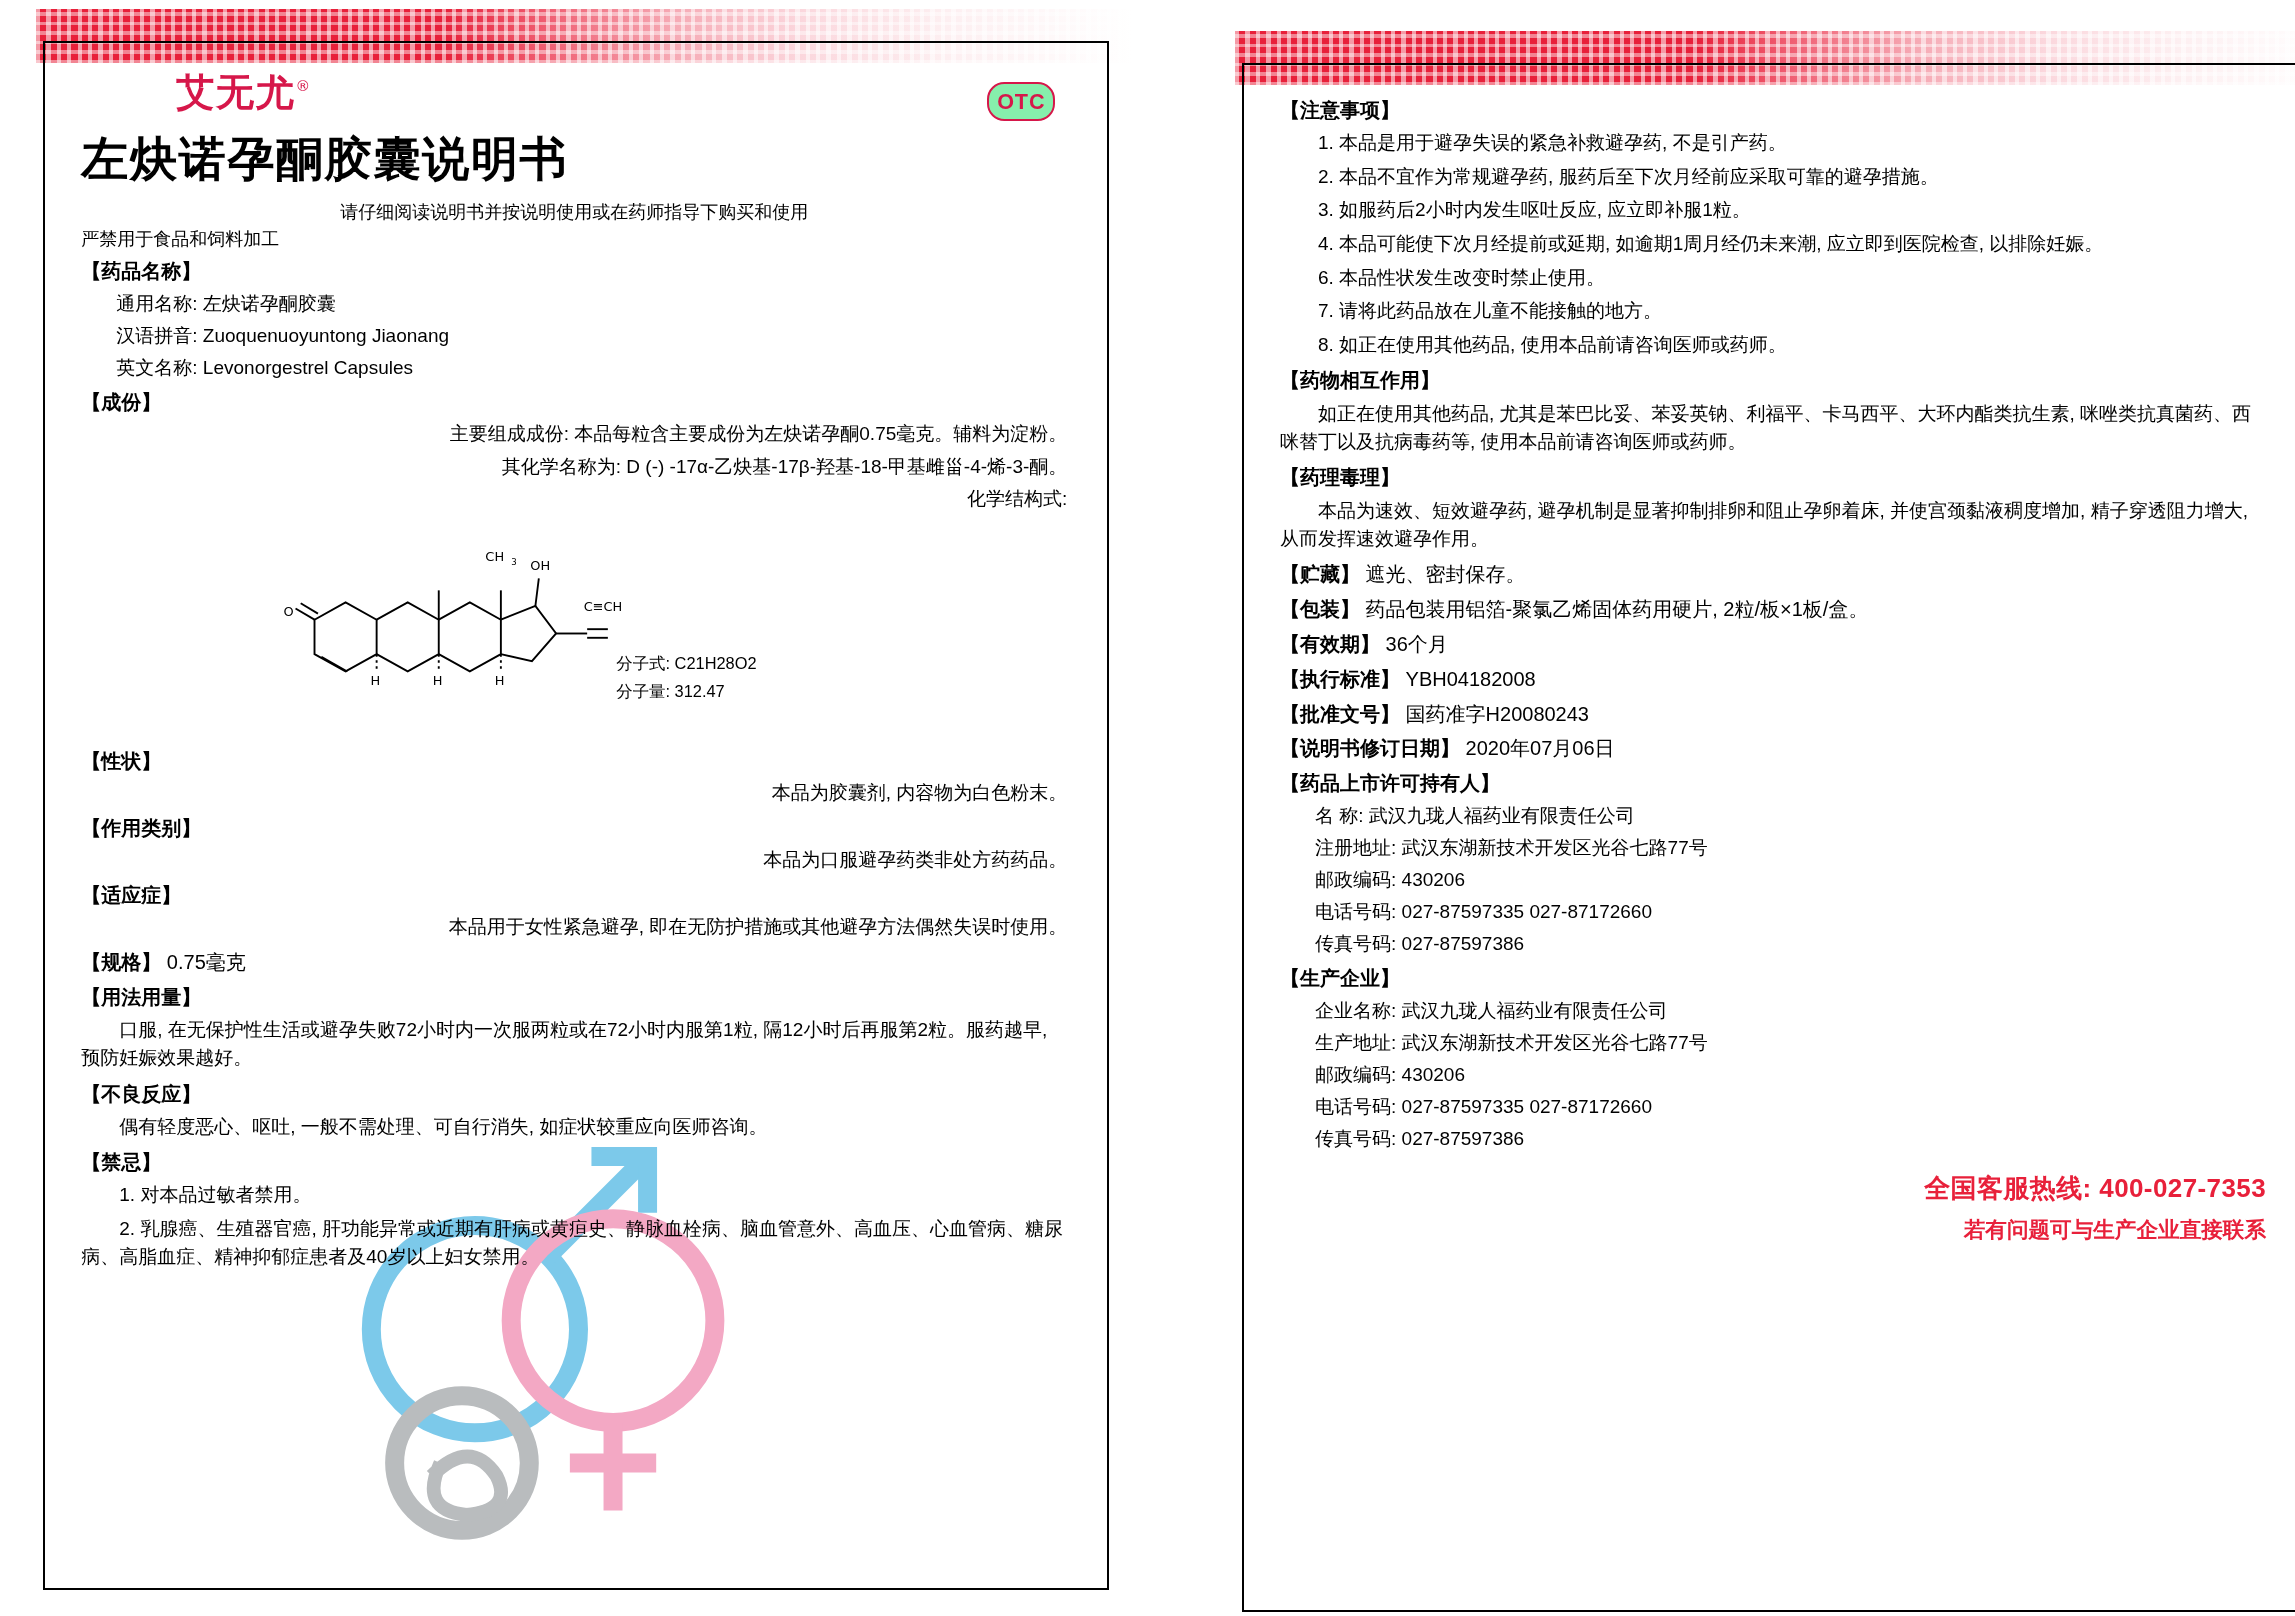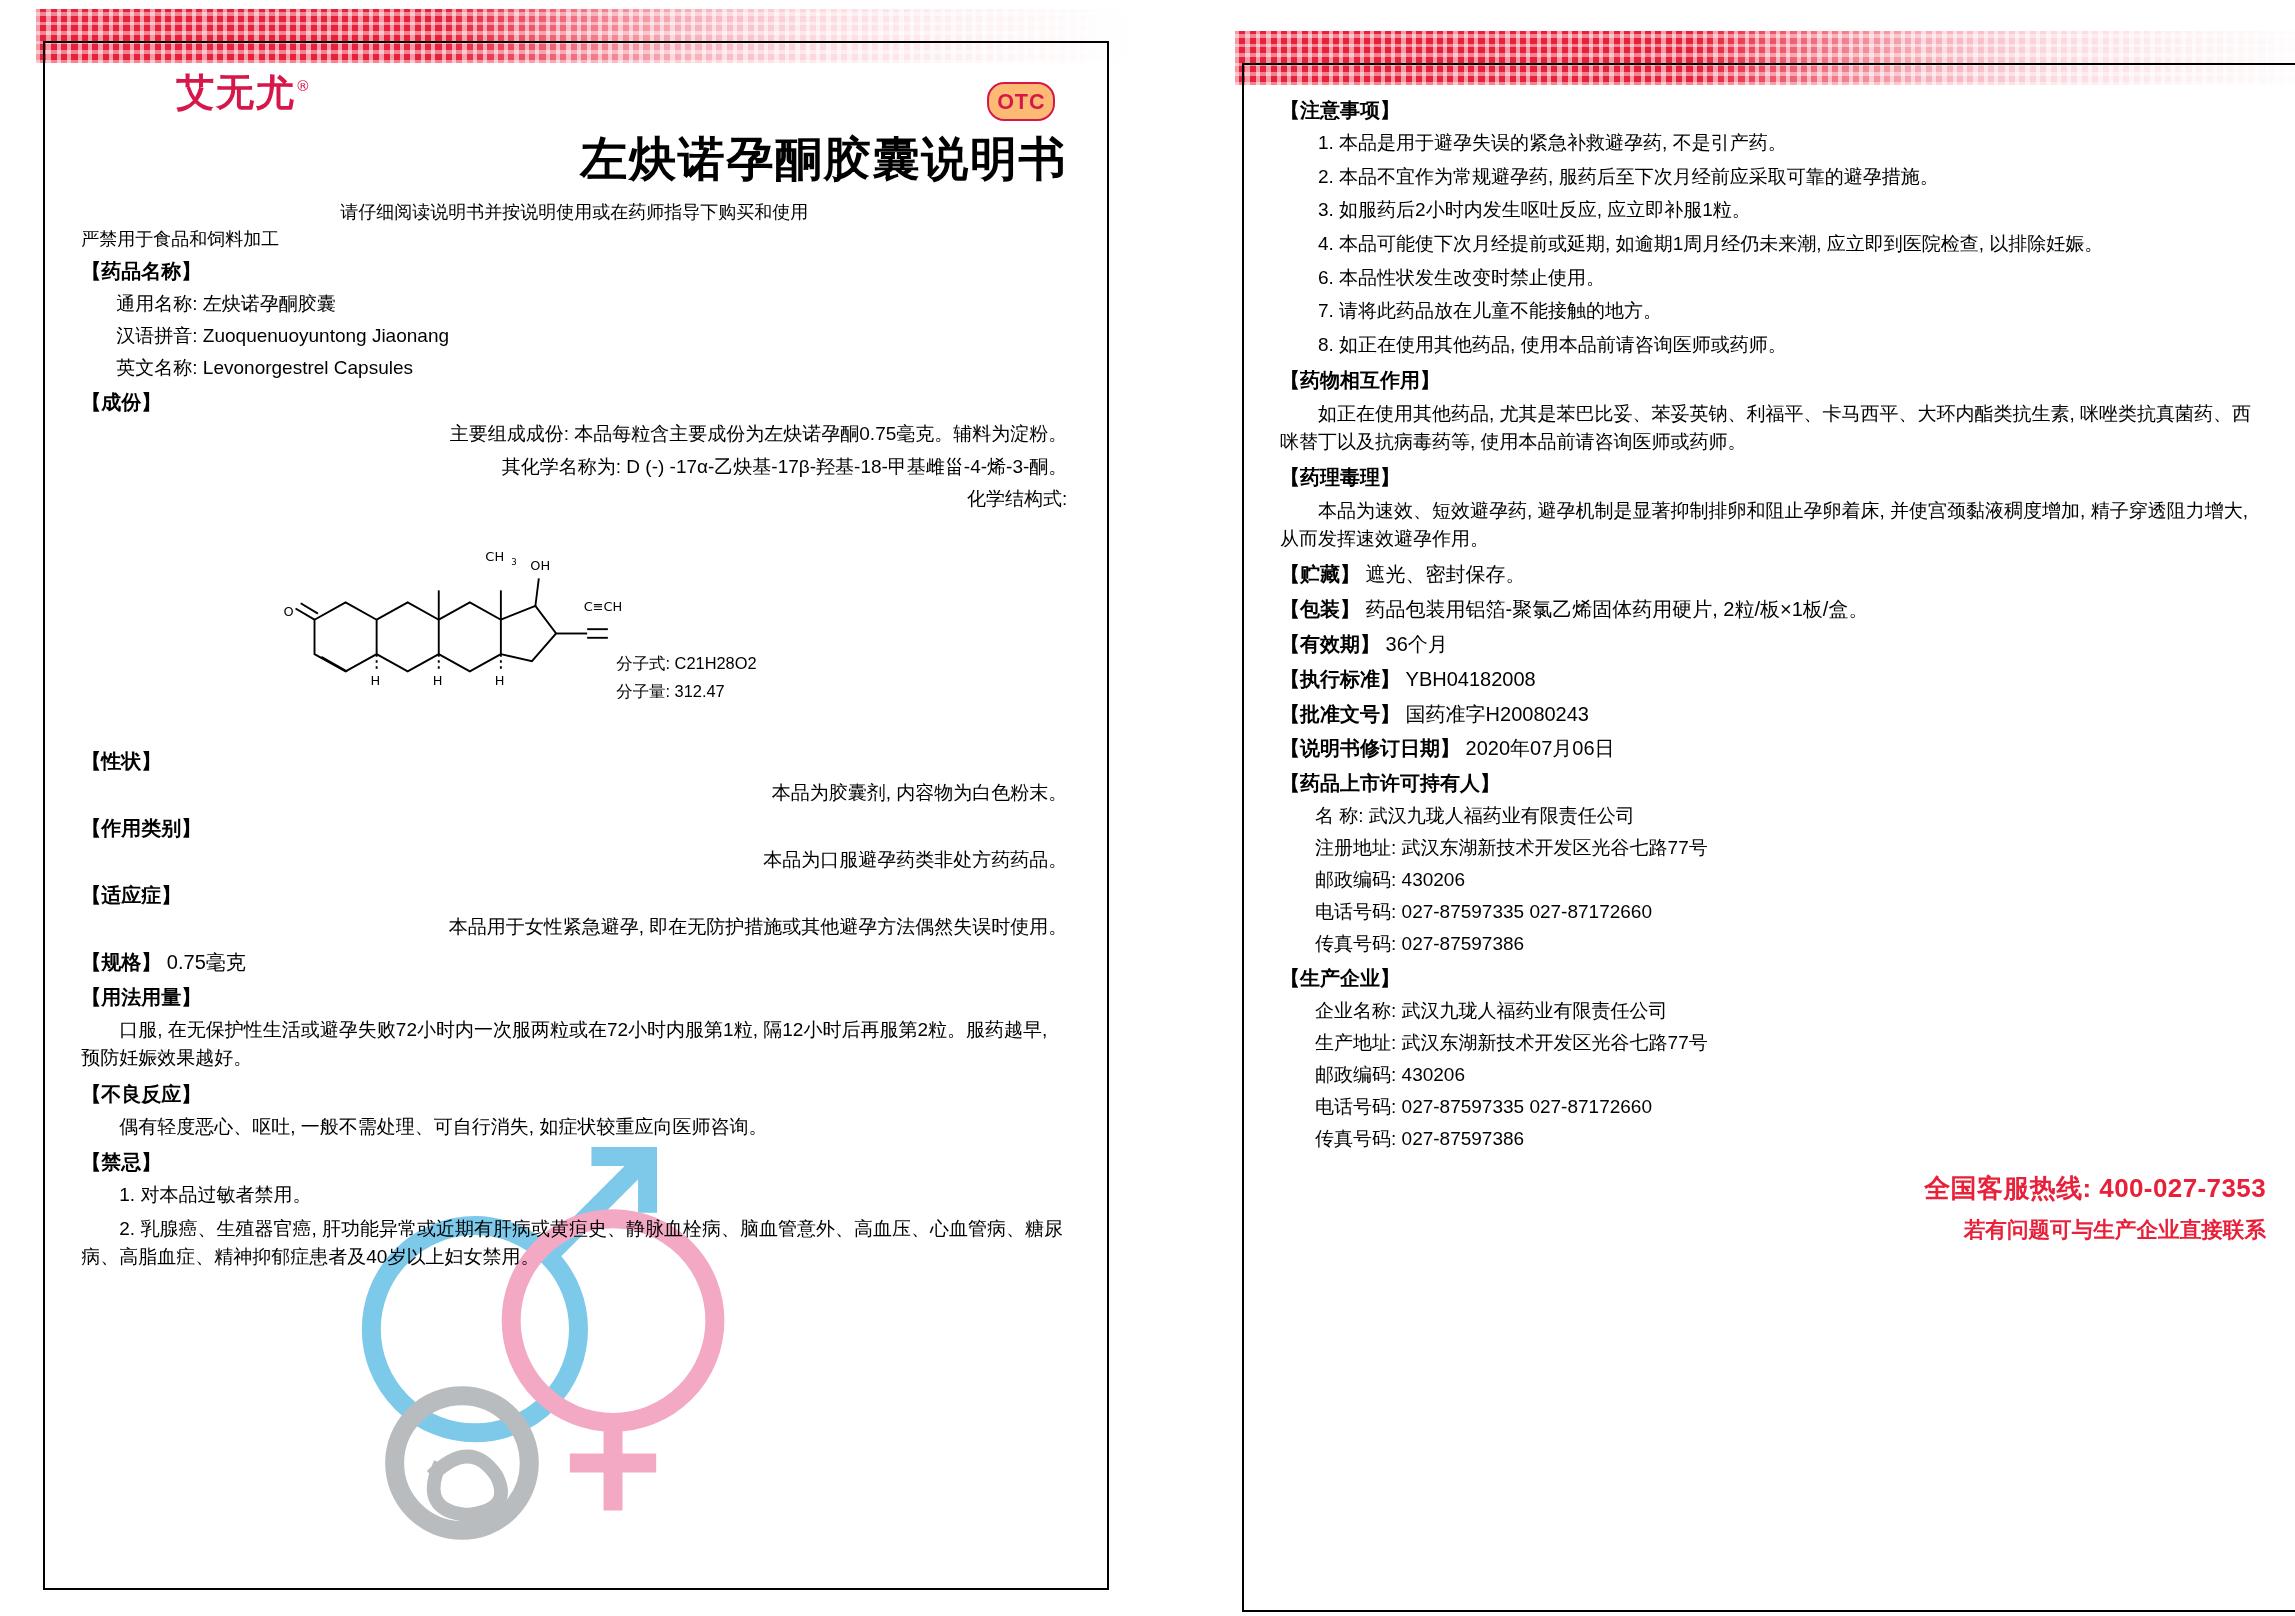--- a/index.html
+++ b/index.html
@@ -89,21 +89,21 @@
     margin-left: 95px;
     position: relative;
     display: inline-block;
   }
   .brand sup {
     font-size: 14.7px;
     vertical-align: super;
     font-weight: normal;
   }
   .doc-title {
-    text-align: right;
+    text-align: left;
     font-size: 47px;
     font-weight: bold;
     letter-spacing: 1.7px;
     margin-top: 10.4px;
     color: #000;
   }
   .doc-sub {
     text-align: center;
     font-size: 18px;
     margin-top: 8.6px;
@@ -122,21 +122,21 @@
     width: 64px;
     height: 35px;
     border: 2.6px solid #d6174a;
     border-radius: 17.3px;
     color: #d6174a;
     font-weight: bold;
     font-size: 21.6px;
     text-align: center;
     line-height: 35px;
     letter-spacing: 0.9px;
-    background: #fdba74;
+    background: #86efac;
   }
   .sec-head {
     font-size: 20px;
     font-weight: bold;
     margin-top: 7.8px;
     color: #000;
   }
   .line {
     font-size: 19px;
     color: #000;

